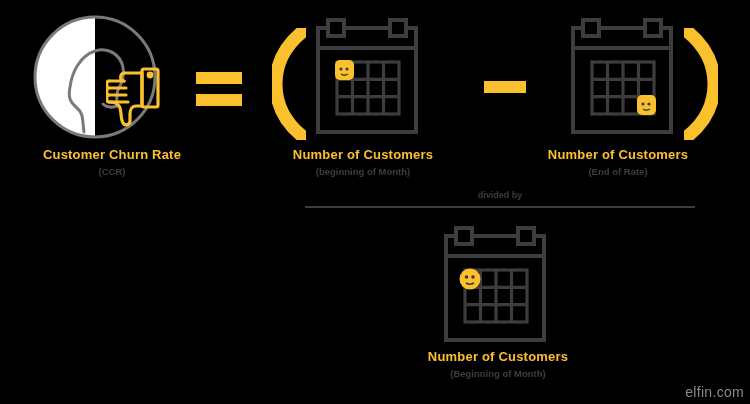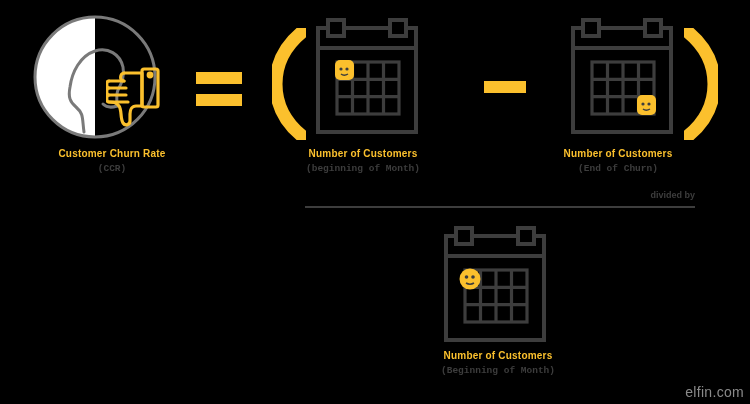--- a/index.html
+++ b/index.html
@@ -21,32 +21,31 @@
 
   
   .label-block {
     position: absolute;
     text-align: center;
     line-height: 1.15;
   }
   .label-main {
     color: #FBC02D;
     font-weight: bold;
-    font-size: 10px;
+    font-size: 13px;
     letter-spacing: 0.2px;
     white-space: nowrap;
     text-align: center;
   }
   .label-sub {
     color: #3d3d3d;
     font-weight: bold;
     font-size: 9.5px;
     margin-top: 4px;
     white-space: nowrap;
-    font-family: Liberation Mono, monospace;
   }
 
   
   .equals {
     position: absolute;
     left: 196px;
     top: 72px;
   }
   .equals .bar {
     width: 46px;
@@ -80,21 +79,21 @@
     top: 206px;
     width: 390px;
     height: 2px;
     background: #3d3d3d;
   }
   .divided-by {
     position: absolute;
     left: 305px;
     top: 190px;
     width: 390px;
-    text-align: right;
+    text-align: center;
     color: #3d3d3d;
     font-size: 9px;
     font-weight: bold;
   }
 
   
   .watermark {
     position: absolute;
     right: 6px;
     bottom: 4px;
@@ -214,21 +213,21 @@
 
       <rect x="67" y="77" width="19" height="20" rx="5" fill="#FBC02D"></rect>
       <circle cx="73" cy="86" r="1.6" fill="#3d3d3d"></circle>
       <circle cx="79" cy="86" r="1.6" fill="#3d3d3d"></circle>
       <path d="M 73 91 Q 76 93.5 80 91" stroke="#3d3d3d" stroke-width="1.4" fill="none"></path>
     </svg>
   </div>
 
   <div class="label-block" style="left:518px; top:148px; width:200px;">
     <div class="label-main">Number of Customers</div>
-    <div class="label-sub">(End of Churn)</div>
+    <div class="label-sub">(End of Rate)</div>
   </div>
 
   <div class="paren" style="left:684px; top:28px;">
     <svg width="34" height="112" viewBox="0 0 34 112">
       <path d="M 4 4 C 26 22 30 42 30 56 C 30 70 26 90 4 108" fill="none" stroke="#FBC02D" stroke-width="13" stroke-linecap="round"></path>
     </svg>
   </div>
 
   <div class="divided-by">divided by</div>
   <div class="divider"></div>

